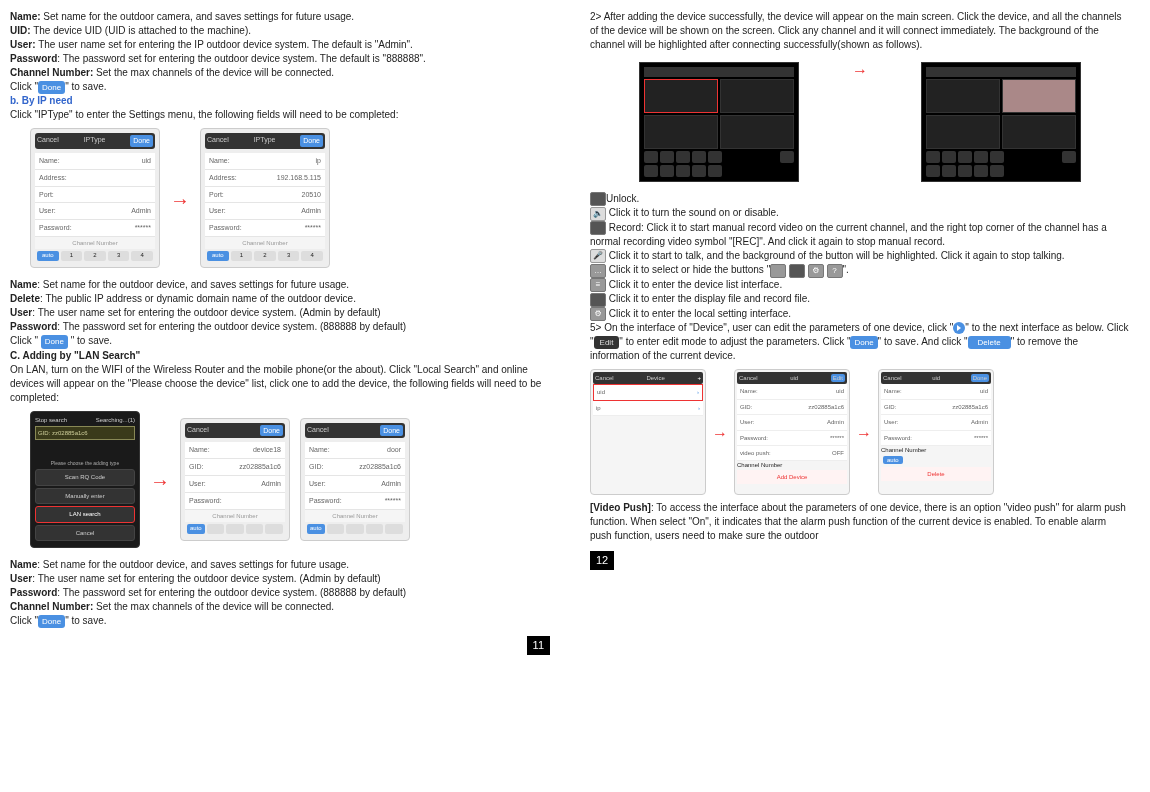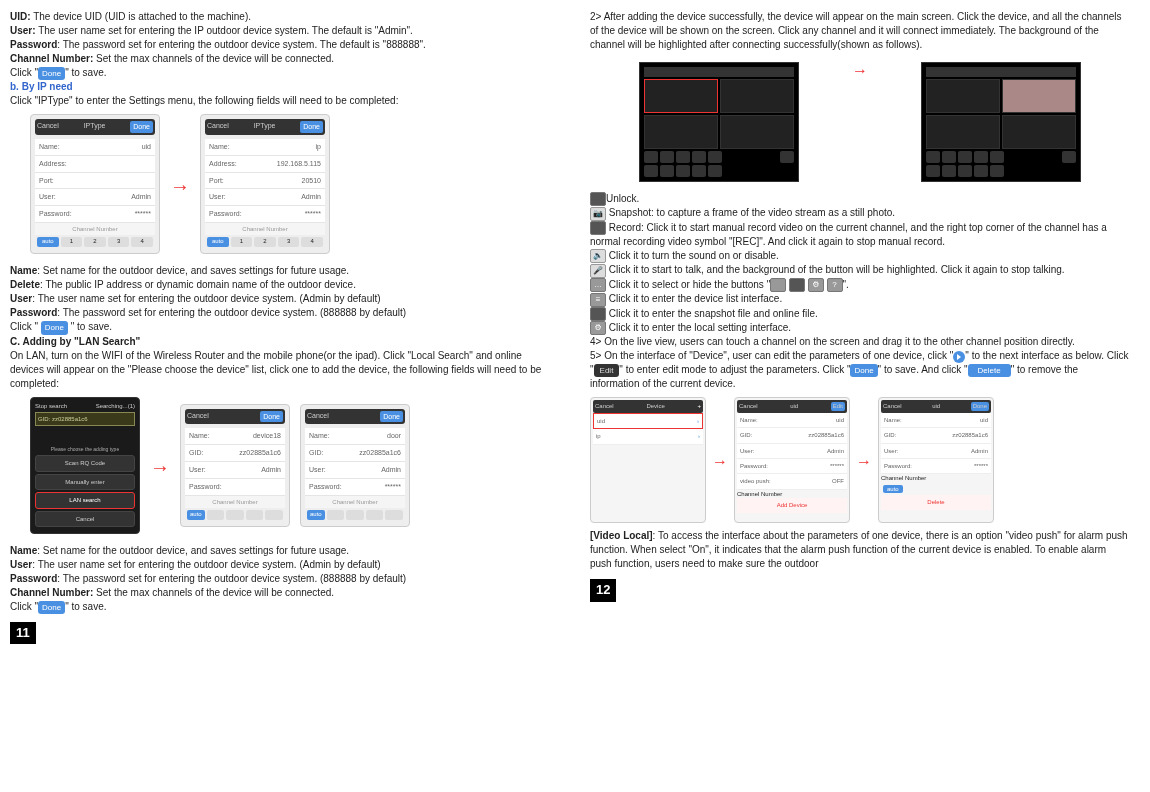--- a/index.html
+++ b/index.html
@@ -255,33 +255,34 @@
     text-align:center;
     padding:3px;
     margin-top:auto;
     font-size:6px;
   }
   .pagenum {
     background:#000;
     color:#fff;
     display:inline-block;
     padding:2px 6px;
-    font-size:13px;
-    font-weight:bold;
+    font-size:11px;
+    font-weight:normal;
     margin-top:8px;
   }
   .left-col { position:relative; }
-  .left-col .pagenum-wrap { }
+  .left-col .pagenum-wrap { text-align:right; }
   .right-col .pagenum-wrap { text-align:left; }
 </style>
 </head>
 <body>
 
 <div class="column left-col">
 
+  <div><span class="bold">Name:</span><span> Set name for the outdoor camera, and saves settings for future usage.</span></div>
   <div><span class="bold">UID:</span><span> The device UID (UID is attached to the machine).</span></div>
   <div><span class="bold">User:</span><span> The user name set for entering the IP outdoor device system. The default is "Admin".</span></div>
   <div><span class="bold">Password</span><span>: The password set for entering the outdoor device system. The default is "888888".</span></div>
   <div><span class="bold">Channel Number:</span><span> Set the max channels of the device will be connected.</span></div>
   <div><span>Click "</span><span class="done-btn">Done</span><span>" to save.</span></div>
 
   <div class="blue">b. By IP need</div>
   <div>Click "IPType" to enter the Settings menu, the following fields will need to be completed:</div>
 
   <div class="images-row">
@@ -358,21 +359,21 @@
     </div>
   </div>
 
   <div><span class="bold">Name</span><span>: Set name for the outdoor device, and saves settings for future usage.</span></div>
   <div><span class="bold">Delete</span><span>: The public IP address or dynamic domain name of the outdoor device.</span></div>
   <div><span class="bold">User</span><span>: The user name set for entering the outdoor device system. (Admin by default)</span></div>
   <div><span class="bold">Password</span><span>: The password set for entering the outdoor device system. (888888 by default)</span></div>
   <div><span>Click " </span><span class="done-btn">Done</span><span> " to save.</span></div>
 
   <div class="bold">C. Adding by "LAN Search"</div>
-  <div>On LAN, turn on the WIFI of the Wireless Router and the mobile phone(or the ipad). Click "Local Search" and online devices will appear on the "Please choose the device" list, click one to add the device, the following fields will need to be completed:</div>
+  <div>On LAN, turn on the WIFI of the Wireless Router and the mobile phone(or the about). Click "Local Search" and online devices will appear on the "Please choose the device" list, click one to add the device, the following fields will need to be completed:</div>
 
   <div class="images-row">
     <div class="dark-phone">
       <div class="dp-head">
           <span>Stop search</span>
           <span>Searching...(1)</span>
         </div>
       <div class="dp-gold">GID: zz02885a1c6</div>
       <div style="height:18px"></div>
       <div style="color:#aaa;text-align:center;font-size:5px;margin-bottom:2px">Please choose the adding type</div>
@@ -507,30 +508,28 @@
           <span></span>
           <span></span>
           <span></span>
           <span></span>
           <span></span>
         </div>
     </div>
   </div>
 
   <div><span class="icon-box icon-dark"></span><span>Unlock.</span></div>
-  <div><span class="icon-box icon-light">📷</span><span> Snapshot</span>:<span> to capture a frame of the video stream as a still photo.</span></div>
+  <div><span class="icon-box icon-light">🔈</span><span>  Click it to turn the sound on or disable.</span></div>
   <div><span class="icon-box icon-dark"></span><span> Record: Click it to start manual record video on the current channel, and the right top corner of the channel has a normal recording video symbol "[REC]". And click it again to stop manual record.</span></div>
-  <div><span class="icon-box icon-light">🔈</span><span>  Click it to turn the sound on or disable.</span></div>
   <div><span class="icon-box icon-light">🎤</span><span>  Click it to start to talk, and the background of the button will be highlighted. Click it again to stop talking.</span></div>
   <div><span class="icon-box">…</span><span> Click it to select or hide the buttons "</span><span class="icon-box"></span> <span class="icon-box icon-dark"></span> <span class="icon-box">⚙</span> <span class="icon-box">?</span><span>".</span></div>
   <div><span class="icon-box">≡</span><span>  Click it to enter the device list interface.</span></div>
-  <div><span class="icon-box icon-dark"></span><span> Click it to enter the snapshot file and online file.</span></div>
+  <div><span class="icon-box icon-dark"></span><span> Click it to enter the display file and record file.</span></div>
   <div><span class="icon-box">⚙</span><span>  Click it to enter the local setting interface.</span></div>
 
-  <div>4&gt; On the live view, users can touch a channel on the screen and drag it to the other channel position directly.</div>
   <div>
     <span>5&gt; On the interface of "Device", user can edit the parameters of one device, click "</span><span class="arrow-icon"></span><span>" to the next interface as below. Click "</span><span class="edit-btn">Edit</span><span>" to enter edit mode to adjust the parameters. Click "</span><span class="done-btn">Done</span><span>" to save. And click "</span><span class="delete-btn">Delete</span><span>" to remove the information of the current device.</span>
   </div>
 
   <div class="device-row">
     <div class="device-panel">
       <div class="dvh">
           <span>Cancel</span>
           <span>Device</span>
           <span class="plus">+</span>
@@ -596,16 +595,16 @@
       <div class="dr">
           <span>Password:</span>
           <span>******</span>
         </div>
       <div class="pp-chan">Channel Number</div>
       <div class="pp-bot" style="padding:2px"><span class="auto" style="background:#4a90e2;color:#fff;font-size:6px;text-align:center;border-radius:2px;padding:1px 4px">auto</span></div>
       <div class="del">Delete</div>
     </div>
   </div>
 
-  <div><span class="bold">[Video Local]</span><span>: To access the interface about the parameters of one device, there is an option "video push" for alarm push function. When select "On", it indicates that the alarm push function of the current device is enabled. To enable alarm push function, users need to make sure the outdoor</span></div>
+  <div><span class="bold">[Video Push]</span><span>: To access the interface about the parameters of one device, there is an option "video push" for alarm push function. When select "On", it indicates that the alarm push function of the current device is enabled. To enable alarm push function, users need to make sure the outdoor</span></div>
 
   <div class="pagenum-wrap"><span class="pagenum">12</span></div>
 </div>
 
 </body></html>

